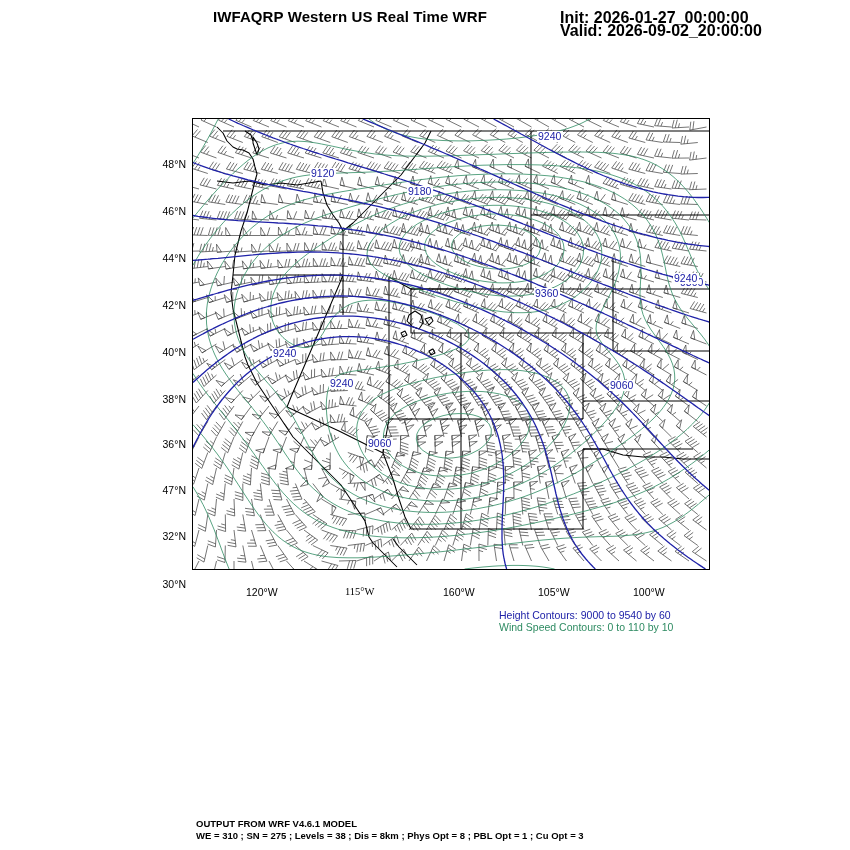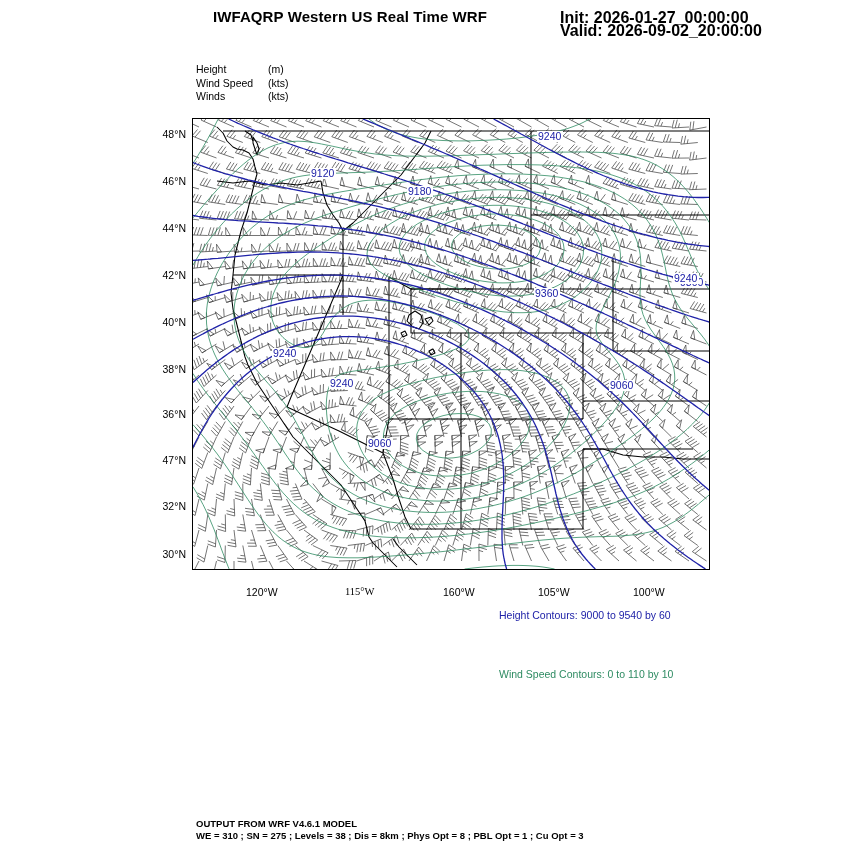--- a/index.html
+++ b/index.html
@@ -61,35 +61,35 @@
     background: #ffffff;
   }
   #map-svg { display: block; }
 
   .axis-label {
     position: absolute;
     font-size: 10.5px;
     color: #000;
     white-space: nowrap;
   }
-  .ylab { text-align: right; }
+  .ylab { text-align: right; margin-top: 30px; }
 
   .legend {
     position: absolute;
     font-size: 10.5px;
     white-space: nowrap;
   }
   #legend-height {
     left: 499px;
     top: 609px;
     color: #1f22a8;
   }
   #legend-wind {
     left: 499px;
-    top: 668px;
+    top: 621px;
     color: #2e8b62;
   }
 
   .footer {
     position: absolute;
     left: 196px;
     top: 818px;
     font-size: 9.5px;
     font-weight: bold;
     line-height: 12px;
@@ -100,31 +100,20 @@
 
 <div id="root">
 
   <div class="title">IWFAQRP Western US Real Time WRF</div>
 
   <div class="init-block">
     <div>Init: 2026-01-27_00:00:00</div>
     <div>Valid: 2026-09-02_20:00:00</div>
   </div>
 
-  <div class="varlist">
-    <div class="vrow">
-      <span class="vname" style="width:66px">Height</span><span class="vunit">(m)</span>
-    </div>
-    <div class="vrow">
-      <span class="vname" style="width:66px">Wind Speed</span><span class="vunit">(kts)</span>
-    </div>
-    <div class="vrow">
-      <span class="vname" style="width:66px">Winds</span><span class="vunit">(kts)</span>
-    </div>
-  </div>
 
   <div class="axis-label ylab" style="left:142px; top:128px; width:44px;">48°N</div>
   <div class="axis-label ylab" style="left:142px; top:175px; width:44px;">46°N</div>
   <div class="axis-label ylab" style="left:142px; top:222px; width:44px;">44°N</div>
   <div class="axis-label ylab" style="left:142px; top:269px; width:44px;">42°N</div>
   <div class="axis-label ylab" style="left:142px; top:316px; width:44px;">40°N</div>
   <div class="axis-label ylab" style="left:142px; top:363px; width:44px;">38°N</div>
   <div class="axis-label ylab" style="left:142px; top:408px; width:44px;">36°N</div>
   <div class="axis-label ylab" style="left:142px; top:454px; width:44px;">47°N</div>
   <div class="axis-label ylab" style="left:142px; top:500px; width:44px;">32°N</div>

